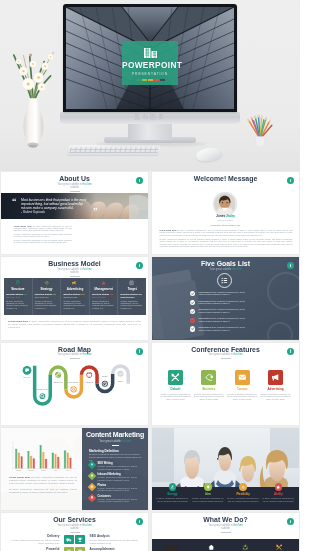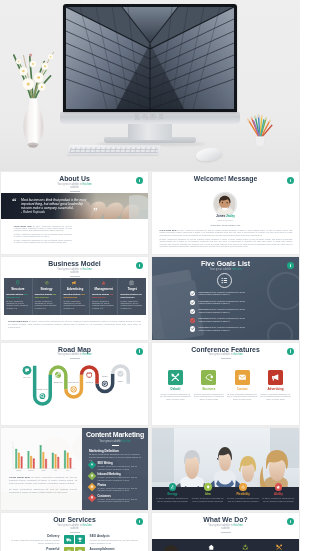--- a/index.html
+++ b/index.html
@@ -329,20 +329,39 @@
           </g>
           <g stroke="#232a34" stroke-width=".5" fill="none" opacity=".6">
             <path d="M14 0L41 102M30 0L52 102M46 0L64 102M62 0L74 102"></path>
             <path d="M154 0L127 102M138 0L116 102M122 0L104 102M106 0L94 102"></path>
           </g>
           <g stroke="#11161d" stroke-width="1.1" fill="none" opacity=".8">
             <path d="M0 0L84 42M168 0L84 42M56 0L84 36M112 0L84 36M84 36V102"></path>
           </g>
           <rect width="168" height="102" fill="#1d242e" opacity=".06"></rect>
         </svg>
+        <div class="card">
+          <svg class="bld" viewBox="0 0 26 20">
+            <rect x="0" y="0" width="13" height="20" fill="#fff"></rect>
+            <rect x="15" y="6" width="11" height="14" fill="#fff"></rect>
+            <path d="M2.4 2.6h8.2M2.4 5.6h8.2M2.4 8.6h8.2M2.4 11.6h8.2M2.4 14.6h8.2" stroke="#2a9c7e" stroke-width="1.2"></path>
+            <path d="M5 0v20M8.4 0v20" stroke="#2a9c7e" stroke-width="1"></path>
+            <path d="M17.4 9h7M17.4 12h7M17.4 15h7" stroke="#2a9c7e" stroke-width="1.1"></path>
+            <path d="M20 6v14M22.6 6v14" stroke="#2a9c7e" stroke-width=".9"></path>
+          </svg>
+          <div class="ttl">POWERPOINT</div>
+          <div class="sub">PRESENTATION</div>
+          <div class="dots">
+              <b style="background: rgb(47, 158, 121);"></b>
+              <b style="background: rgb(140, 193, 82);"></b>
+              <b style="background: rgb(232, 163, 61);"></b>
+              <b style="background: rgb(217, 83, 79);"></b>
+              <b style="background: rgb(59, 74, 90);"></b>
+            </div>
+        </div>
       </div>
     </div>
   </div>
 
   <div class="grid">
 
     <div class="row">
       <div class="sl l s-about">
         <div class="badge"></div>
         <div class="hd">

